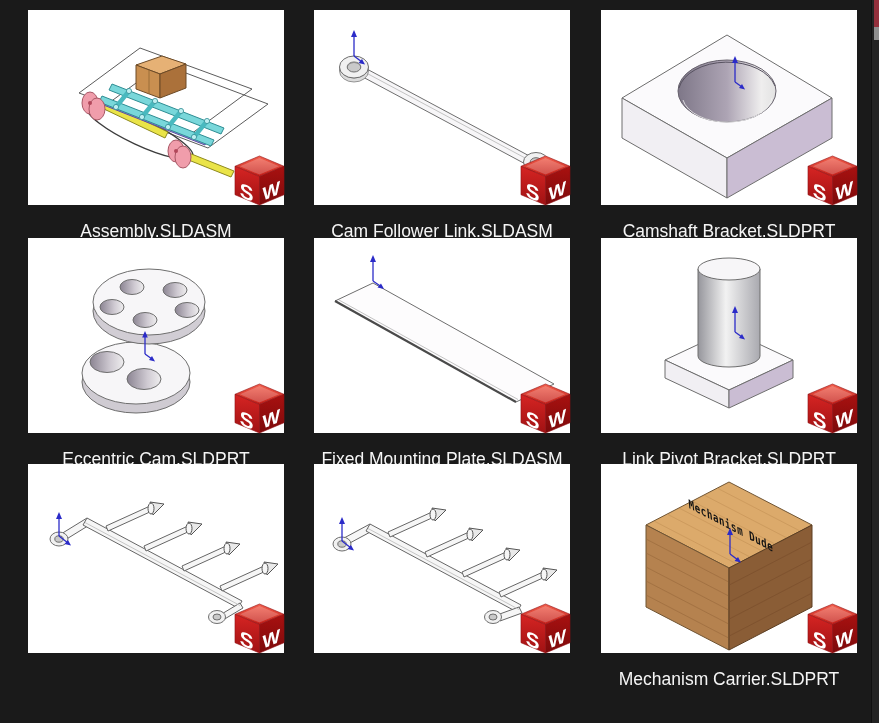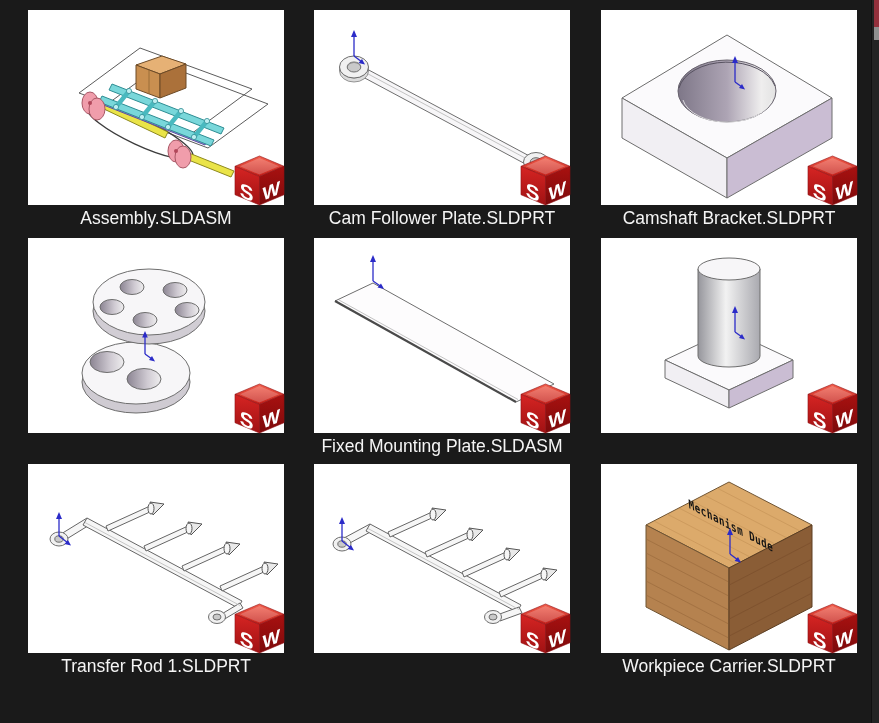--- a/index.html
+++ b/index.html
@@ -2,21 +2,21 @@
 <html><head>
 <meta charset="utf-8">
 <style>
   html,body{margin:0;padding:0;background:#000;}
   #screen{position:relative;width:879px;height:723px;background:#1a1a1a;overflow:hidden;
           font-family:"Liberation Sans",sans-serif;}
   .cell{position:absolute;width:256px;margin:0;}
   .thumb{position:relative;width:256px;background:#ffffff;}
   .thumb svg.preview{display:block;}
   .swlogo{position:absolute;right:-3px;bottom:-1px;width:55px;height:51px;}
-  .label{margin-top:3px;text-align:center;font-size:17.5px;line-height:21px;color:#f5f5f5;
+  .label{margin-top:16px;text-align:center;font-size:17.5px;line-height:21px;color:#f5f5f5;
          white-space:nowrap;}
   .logo-letter{font-family:"Liberation Sans",sans-serif;font-weight:bold;fill:#ffffff;}
   .scroll{position:absolute;left:871px;top:0;width:8px;height:723px;background:#232323;
           border-left:1px solid #101010;box-sizing:border-box;}
   .sc-red{position:absolute;right:0;top:0;width:5px;height:27px;background:#93303c;}
   .sc-gray{position:absolute;right:0;top:27px;width:5px;height:13px;background:#8f8f8f;}
   
   .wh{fill:#f7f6f8;stroke:#6e6e6e;stroke-width:1;}
   .whL{fill:#f1eff3;stroke:#6e6e6e;stroke-width:1;}
   .lav{fill:#cabdd3;stroke:#6e6e6e;stroke-width:1;}
@@ -139,21 +139,21 @@
       </svg>
       <svg class="swlogo" viewBox="0 0 56 52">
         <path d="M28 1 L53 11.5 L28 22 L3 11.5 Z" fill="url(#lgTop)" stroke="#8f0f12" stroke-width="0.6"></path>
         <path d="M28 3 L48 11.5 L28 20 L8 11.5 Z" fill="#ffffff" opacity="0.22"></path>
         <path d="M3 11.5 L28 22 L28 51 L3 40.5 Z" fill="url(#lgLeft)" stroke="#8f0f12" stroke-width="0.6"></path>
         <path d="M28 22 L53 11.5 L53 40.5 L28 51 Z" fill="url(#lgRight)" stroke="#8f0f12" stroke-width="0.6"></path>
         <text class="logo-letter" x="8" y="39" font-size="21" transform="skewY(22.8)">S</text>
         <text class="logo-letter" x="31" y="60" font-size="19" transform="skewY(-22.8)">W</text>
       </svg>
     </div>
-    <figcaption class="label">Cam Follower Plate.SLDPRT</figcaption>
+    <figcaption class="label">Cam Follower Link.SLDASM</figcaption>
   </figure>
 
   <figure class="cell" style="left:601px;top:10px;">
     <div class="thumb">
       <svg class="preview" width="256" height="195" viewBox="0 0 256 195">
         <path d="M126 25 L231 88 L126 148 L21 88 Z" fill="#fbfafc" stroke="#6e6e6e"></path>
         <path class="whL" d="M21 88 L126 148 L126 188 L21 128 Z"></path>
         <path class="lav" d="M126 148 L231 88 L231 128 L126 188 Z"></path>
         <ellipse cx="126" cy="81" rx="49" ry="31" fill="url(#gHole)" stroke="#66616c"></ellipse>
         <path d="M78 78 a49 31 0 0 1 96 -2" fill="none" stroke="#575260"></path>
@@ -202,20 +202,21 @@
       </svg>
       <svg class="swlogo" viewBox="0 0 56 52">
         <path d="M28 1 L53 11.5 L28 22 L3 11.5 Z" fill="url(#lgTop)" stroke="#8f0f12" stroke-width="0.6"></path>
         <path d="M28 3 L48 11.5 L28 20 L8 11.5 Z" fill="#ffffff" opacity="0.22"></path>
         <path d="M3 11.5 L28 22 L28 51 L3 40.5 Z" fill="url(#lgLeft)" stroke="#8f0f12" stroke-width="0.6"></path>
         <path d="M28 22 L53 11.5 L53 40.5 L28 51 Z" fill="url(#lgRight)" stroke="#8f0f12" stroke-width="0.6"></path>
         <text class="logo-letter" x="8" y="39" font-size="21" transform="skewY(22.8)">S</text>
         <text class="logo-letter" x="31" y="60" font-size="19" transform="skewY(-22.8)">W</text>
       </svg>
     </div>
+    <figcaption class="label">Eccentric Cam.SLDPRT</figcaption>
   </figure>
 
   <figure class="cell" style="left:314px;top:238px;">
     <div class="thumb">
       <svg class="preview" width="256" height="195" viewBox="0 0 256 195">
         <path d="M21 63 L59 45 L240 146 L202 164 Z" fill="#fdfcfd" stroke="#6e6e6e"></path>
         <path d="M21 63 L202 164" stroke="#4a4a4a" stroke-width="2.2" fill="none"></path>
         <path d="M25 62 L204 161.5" stroke="#9a9a9a" stroke-width="0.6" fill="none"></path>
         <g class="tri">
           <line x1="59" y1="43" x2="59" y2="23"></line>
@@ -253,20 +254,21 @@
       </svg>
       <svg class="swlogo" viewBox="0 0 56 52">
         <path d="M28 1 L53 11.5 L28 22 L3 11.5 Z" fill="url(#lgTop)" stroke="#8f0f12" stroke-width="0.6"></path>
         <path d="M28 3 L48 11.5 L28 20 L8 11.5 Z" fill="#ffffff" opacity="0.22"></path>
         <path d="M3 11.5 L28 22 L28 51 L3 40.5 Z" fill="url(#lgLeft)" stroke="#8f0f12" stroke-width="0.6"></path>
         <path d="M28 22 L53 11.5 L53 40.5 L28 51 Z" fill="url(#lgRight)" stroke="#8f0f12" stroke-width="0.6"></path>
         <text class="logo-letter" x="8" y="39" font-size="21" transform="skewY(22.8)">S</text>
         <text class="logo-letter" x="31" y="60" font-size="19" transform="skewY(-22.8)">W</text>
       </svg>
     </div>
+    <figcaption class="label">Link Pivot Bracket.SLDPRT</figcaption>
   </figure>
 
   <figure class="cell" style="left:28px;top:464px;">
     <div class="thumb">
       <svg class="preview" width="256" height="189" viewBox="0 0 256 189">
         <g fill="#f6f6f6" stroke="#666">
           <path d="M33 70 L59 54 L63 60 L37 76 Z"></path>
           <path d="M59 54 L214 137 L210 144 L55 61 Z"></path>
           <path d="M78 62 L122 42 L124 47 L80 67 Z"></path>
           <path d="M116 82 L160 62 L162 67 L118 87 Z"></path>
@@ -298,21 +300,20 @@
       </svg>
       <svg class="swlogo" viewBox="0 0 56 52">
         <path d="M28 1 L53 11.5 L28 22 L3 11.5 Z" fill="url(#lgTop)" stroke="#8f0f12" stroke-width="0.6"></path>
         <path d="M28 3 L48 11.5 L28 20 L8 11.5 Z" fill="#ffffff" opacity="0.22"></path>
         <path d="M3 11.5 L28 22 L28 51 L3 40.5 Z" fill="url(#lgLeft)" stroke="#8f0f12" stroke-width="0.6"></path>
         <path d="M28 22 L53 11.5 L53 40.5 L28 51 Z" fill="url(#lgRight)" stroke="#8f0f12" stroke-width="0.6"></path>
         <text class="logo-letter" x="8" y="39" font-size="21" transform="skewY(22.8)">S</text>
         <text class="logo-letter" x="31" y="60" font-size="19" transform="skewY(-22.8)">W</text>
       </svg>
     </div>
-    <figcaption class="label">Transfer Rod 1.SLDPRT</figcaption>
   </figure>
 
   <figure class="cell" style="left:314px;top:464px;">
     <div class="thumb">
       <svg class="preview" width="256" height="189" viewBox="0 0 256 189">
         <g fill="#f6f6f6" stroke="#666">
           <path d="M30 74 L56 60 L60 66 L34 80 Z"></path>
           <path d="M56 60 L207 141 L203 148 L52 67 Z"></path>
           <path d="M74 68 L118 48 L120 53 L76 73 Z"></path>
           <path d="M111 88 L155 68 L157 73 L113 93 Z"></path>
@@ -401,21 +402,21 @@
       </svg>
       <svg class="swlogo" viewBox="0 0 56 52">
         <path d="M28 1 L53 11.5 L28 22 L3 11.5 Z" fill="url(#lgTop)" stroke="#8f0f12" stroke-width="0.6"></path>
         <path d="M28 3 L48 11.5 L28 20 L8 11.5 Z" fill="#ffffff" opacity="0.22"></path>
         <path d="M3 11.5 L28 22 L28 51 L3 40.5 Z" fill="url(#lgLeft)" stroke="#8f0f12" stroke-width="0.6"></path>
         <path d="M28 22 L53 11.5 L53 40.5 L28 51 Z" fill="url(#lgRight)" stroke="#8f0f12" stroke-width="0.6"></path>
         <text class="logo-letter" x="8" y="39" font-size="21" transform="skewY(22.8)">S</text>
         <text class="logo-letter" x="31" y="60" font-size="19" transform="skewY(-22.8)">W</text>
       </svg>
     </div>
-    <figcaption class="label">Workpiece Carrier.SLDPRT</figcaption>
+    <figcaption class="label">Mechanism Carrier.SLDPRT</figcaption>
   </figure>
 
   <div class="scroll">
     <div class="sc-red"></div>
     <div class="sc-gray"></div>
   </div>
 
 </div>
 
 </body></html>

